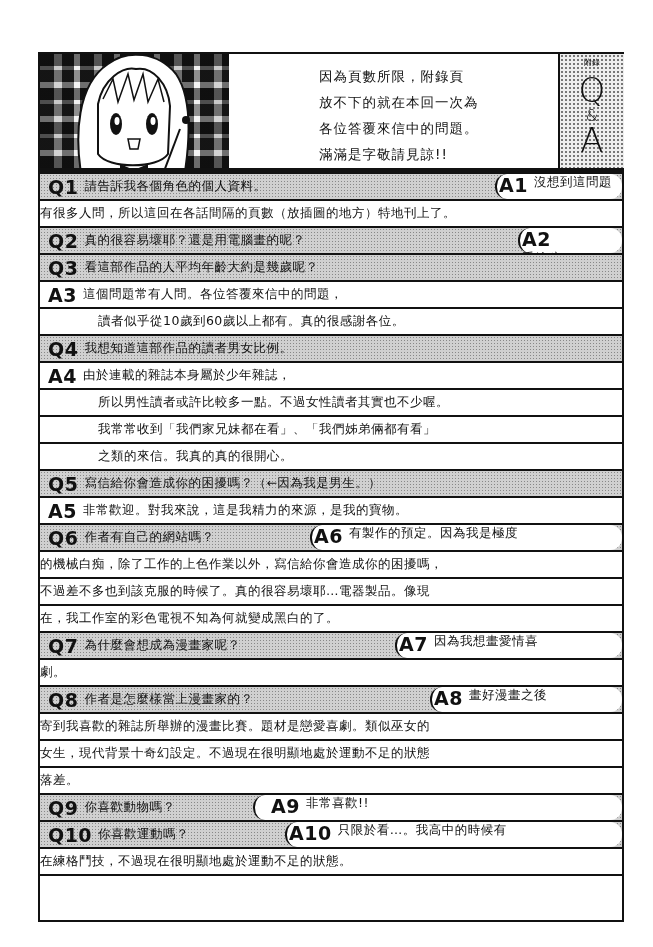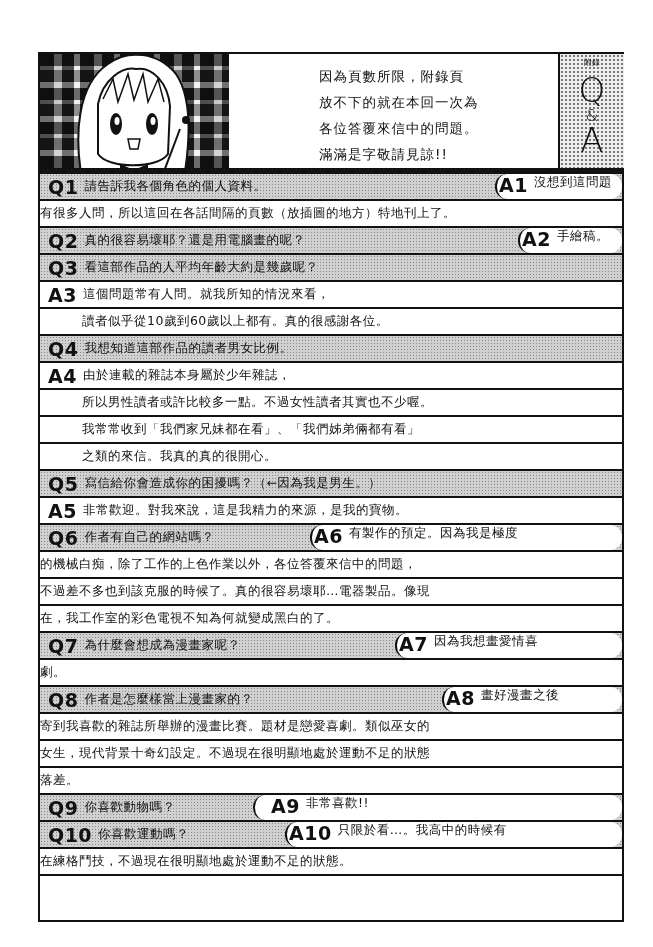--- a/index.html
+++ b/index.html
@@ -14,21 +14,21 @@
   .intro{position:absolute;left:189px;top:0;width:312px;height:114px;background:#fff;}
   .intro p{margin:0;position:absolute;left:90px;font-size:13.5px;letter-spacing:1px;line-height:28px;white-space:nowrap;}
   .badge{position:absolute;left:518px;top:0;width:64px;height:114px;border-left:2px solid #111;
     background-color:#eee;background-image:radial-gradient(#777 0.8px,transparent 1px);background-size:4px 4px;}
   .badge .small{position:absolute;top:3px;width:100%;text-align:center;font-size:8px;}
   .badge .big{position:absolute;width:100%;text-align:center;font-family:"DejaVu Sans",sans-serif;font-weight:300;}
   .rows{position:absolute;left:0;top:120px;width:582px;}
   .row{position:relative;height:27px;border-bottom:2px solid #111;box-sizing:border-box;display:flex;align-items:center;font-size:12.5px;letter-spacing:.5px;white-space:nowrap;}
   .row.q{background-color:#d0d0d0;background-image:radial-gradient(#888 0.6px,transparent 0.9px);background-size:3px 3px;}
   .row .lbl{font-size:19px;margin:0 6px 0 8px;font-weight:700;}
-  .row .indent{padding-left:42px;text-align:center;}
+  .row .indent{padding-left:58px;text-align:center;}
   .row .plain{padding-left:0;}
   .split{position:absolute;top:0;bottom:0;background:#fff;border-left:2px solid #111;display:flex;align-items:flex-start;padding-left:2px;box-sizing:border-box;right:0;border-radius:12px;}
 </style>
 </head>
 <body>
 
 <div class="frame">
   <div class="header">
     <div class="illus">
       <div class="plaid"></div>
@@ -68,32 +68,32 @@
           <span class="lbl" style="margin-left: 0px;">A1</span>
           <span>沒想到這問題</span>
         </div>
       </div>
       <div class="row a">
         <span class="plain">有很多人問，所以這回在各話間隔的頁數（放插圖的地方）特地刊上了。</span>
       </div>
       <div class="row q">
         <span class="lbl">Q2</span>
         <span class="">真的很容易壞耶？還是用電腦畫的呢？</span>
-        <div class="split" style="left: 478px;">
+        <div class="split" style="left: 478px; flex-direction: column;">
           <span class="lbl" style="margin-left: 0px;">A2</span>
           <span>手繪稿。</span>
         </div>
       </div>
       <div class="row q">
         <span class="lbl">Q3</span>
         <span class="">看這部作品的人平均年齡大約是幾歲呢？</span>
       </div>
       <div class="row a">
         <span class="lbl">A3</span>
-        <span class="">這個問題常有人問。就我所知的情況來看，</span>
+        <span class="">這個問題常有人問。各位答覆來信中的問題，</span>
       </div>
       <div class="row a">
         <span class="indent">讀者似乎從10歲到60歲以上都有。真的很感謝各位。</span>
       </div>
       <div class="row q">
         <span class="lbl">Q4</span>
         <span class="">我想知道這部作品的讀者男女比例。</span>
       </div>
       <div class="row a">
         <span class="lbl">A4</span>
@@ -118,21 +118,21 @@
       </div>
       <div class="row q">
         <span class="lbl">Q6</span>
         <span class="">作者有自己的網站嗎？</span>
         <div class="split" style="left: 270px;">
           <span class="lbl" style="margin-left: 0px;">A6</span>
           <span>有製作的預定。因為我是極度</span>
         </div>
       </div>
       <div class="row a">
-        <span class="plain">的機械白痴，除了工作的上色作業以外，各位答覆來信中的問題，</span>
+        <span class="plain">的機械白痴，除了工作的上色作業以外，寫信給你會造成你的困擾嗎，</span>
       </div>
       <div class="row a">
         <span class="plain">不過差不多也到該克服的時候了。真的很容易壞耶…電器製品。像現</span>
       </div>
       <div class="row a">
         <span class="plain">在，我工作室的彩色電視不知為何就變成黑白的了。</span>
       </div>
       <div class="row q">
         <span class="lbl">Q7</span>
         <span class="">為什麼會想成為漫畫家呢？</span>
@@ -140,21 +140,21 @@
           <span class="lbl" style="margin-left: 0px;">A7</span>
           <span>因為我想畫愛情喜</span>
         </div>
       </div>
       <div class="row a">
         <span class="plain">劇。</span>
       </div>
       <div class="row q">
         <span class="lbl">Q8</span>
         <span class="">作者是怎麼樣當上漫畫家的？</span>
-        <div class="split" style="left: 402px;">
+        <div class="split" style="left: 390px;">
           <span class="lbl" style="margin-left: 0px;">A8</span>
           <span>畫好漫畫之後</span>
         </div>
       </div>
       <div class="row a">
         <span class="plain">寄到我喜歡的雜誌所舉辦的漫畫比賽。題材是戀愛喜劇。類似巫女的</span>
       </div>
       <div class="row a">
         <span class="plain">女生，現代背景十奇幻設定。不過現在很明顯地處於運動不足的狀態</span>
       </div>

